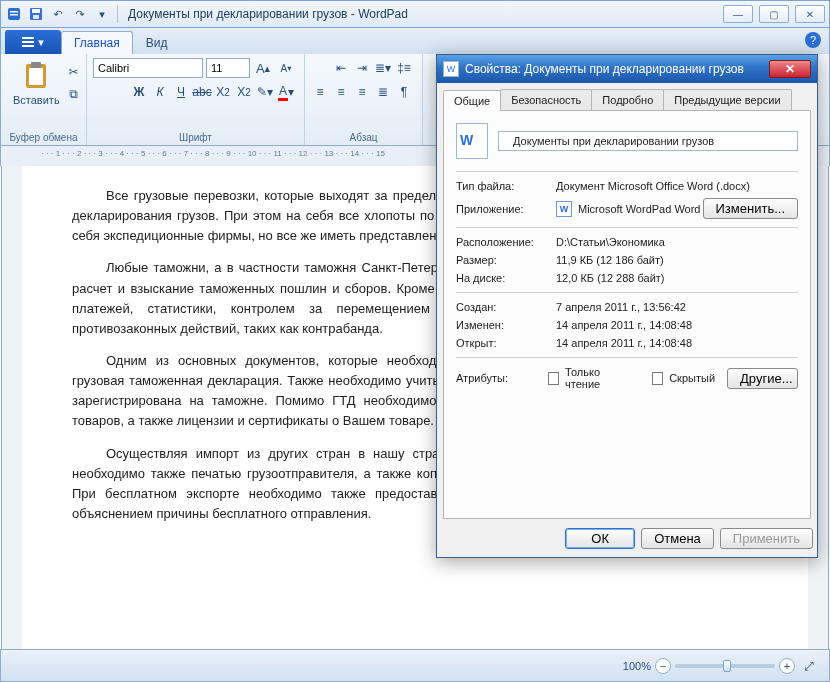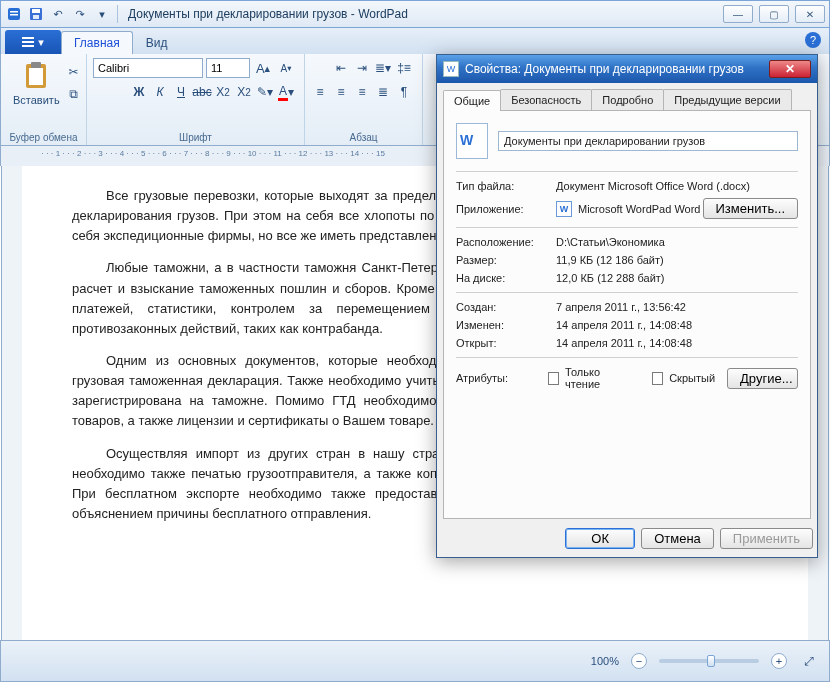--- a/index.html
+++ b/index.html
@@ -37,39 +37,39 @@
 
 
 .ruler { height:20px; background:#e9eff6; border-left:1px solid #8faccd; border-right:1px solid #8faccd; position:relative; font-size:8px; color:#5a7da2; padding-left:20px;}
 
 
 .docwrap { position:absolute; top:166px; bottom:26px; left:1px; right:1px; background:#eef3f8; border-left:1px solid #8faccd; border-right:1px solid #8faccd; overflow:hidden;}
 .page { background:#fff; margin:0 20px; padding:20px 70px 20px 50px; height:100%; font-size:13px; line-height:1.55; color:#222;}
 .page p { text-align:justify; margin-bottom:12px; text-indent:34px;}
 
 
-.statusbar { position:absolute; bottom:0; left:0; right:0; height:42px; background:linear-gradient(#eaf1f9,#d2e1f1); border:1px solid #8faccd; display:flex; align-items:center; justify-content:flex-end; padding:0 10px; font-size:11px; color:#2a4f7c; gap:12px;}
+.statusbar { position:absolute; bottom:0; left:0; right:0; height:33px; background:linear-gradient(#eaf1f9,#d2e1f1); border:1px solid #8faccd; display:flex; align-items:center; justify-content:flex-end; padding:0 10px; font-size:11px; color:#2a4f7c; gap:4px;}
 .zoombtn { width:16px; height:16px; border:1px solid #8faccd; border-radius:8px; display:flex; align-items:center; justify-content:center; background:#fff;}
 .slider { width:100px; height:4px; background:#b9cde2; border-radius:2px; position:relative;}
 .slider .thumb{ position:absolute; left:48px; top:-4px; width:8px; height:12px; background:linear-gradient(#fff,#cfe0f0); border:1px solid #7aa5d6; border-radius:2px;}
 
 
 .dialog { position:absolute; left:436px; top:54px; width:382px; height:504px; border:1px solid #365f8f; background:#f0f0f0; box-shadow:0 4px 18px rgba(0,0,0,.35); font-size:11px; color:#222;}
 .dlg-title { height:28px; background:linear-gradient(#5aa1e8,#2f72c6 45%,#1b57ab); color:#fff; display:flex; align-items:center; padding:0 6px; font-size:12px;}
 .dlg-title .dlg-icon{ width:16px; height:16px; background:#fff; border:1px solid #9bb; margin-right:6px; display:flex; align-items:center; justify-content:center; font-size:9px; color:#2a6fd6;}
 .dlg-close { margin-left:auto; width:42px; height:18px; background:linear-gradient(#e88,#c23); border:1px solid #7a1f1f; border-radius:2px; color:#fff; display:flex; align-items:center; justify-content:center; font-weight:bold;}
 .dlg-body { padding:6px;}
 .dlg-tabs { display:flex; border-bottom:1px solid #b5b5b5;}
 .dlgtab { padding:4px 10px; border:1px solid #b5b5b5; border-bottom:none; background:#eaeaea; margin-right:-1px; font-size:11px; border-radius:2px 2px 0 0;}
 .dlgtab.active{ background:#fcfcfc; position:relative; top:1px;}
 .tabpane { border:1px solid #b5b5b5; border-top:none; background:#fcfcfc; padding:12px 12px 8px 12px; height:408px;}
 .fileheader { display:flex; align-items:center; gap:10px; margin-bottom:12px;}
 .fileicon { width:32px; height:36px; border:1px solid #9bb8d8; background:#fff; position:relative;}
 .fileicon:before{content:"W"; position:absolute; left:3px; top:8px; color:#2a6fd6; font-weight:bold; font-size:14px;}
-.filename-box { flex:1; border:1px solid #9fb8d2; padding:3px 5px; background:#fff;}
+.filename-box { flex:1; border:1px solid #9fb8d2; padding:3px 14px; background:#fff;}
 .hr { border:none; border-top:1px solid #d0d0d0; margin:8px 0;}
 .proprow { display:flex; align-items:center; margin:6px 0;justify-content:center;}
 .proprow .k { width:100px;}
 .proprow .v { flex:1;}
 .wbtn { border:1px solid #8a8a8a; background:linear-gradient(#fdfdfd,#e4e4e4); padding:2px 12px; border-radius:3px; font-size:13px; min-width:70px; text-align:center;}
 .wbtn.def { border:1px solid #2a6fd6; box-shadow:0 0 0 1px #7bb4f0 inset;}
 .wbtn.dis { color:#9a9a9a;}
 .dlg-foot { position:absolute; bottom:8px; right:4px; display:flex; gap:6px;}
 .attr-row { display:flex; align-items:center; gap:6px;}
 .cb { width:13px; height:13px; border:1px solid #7a7a7a; background:#fff;}

